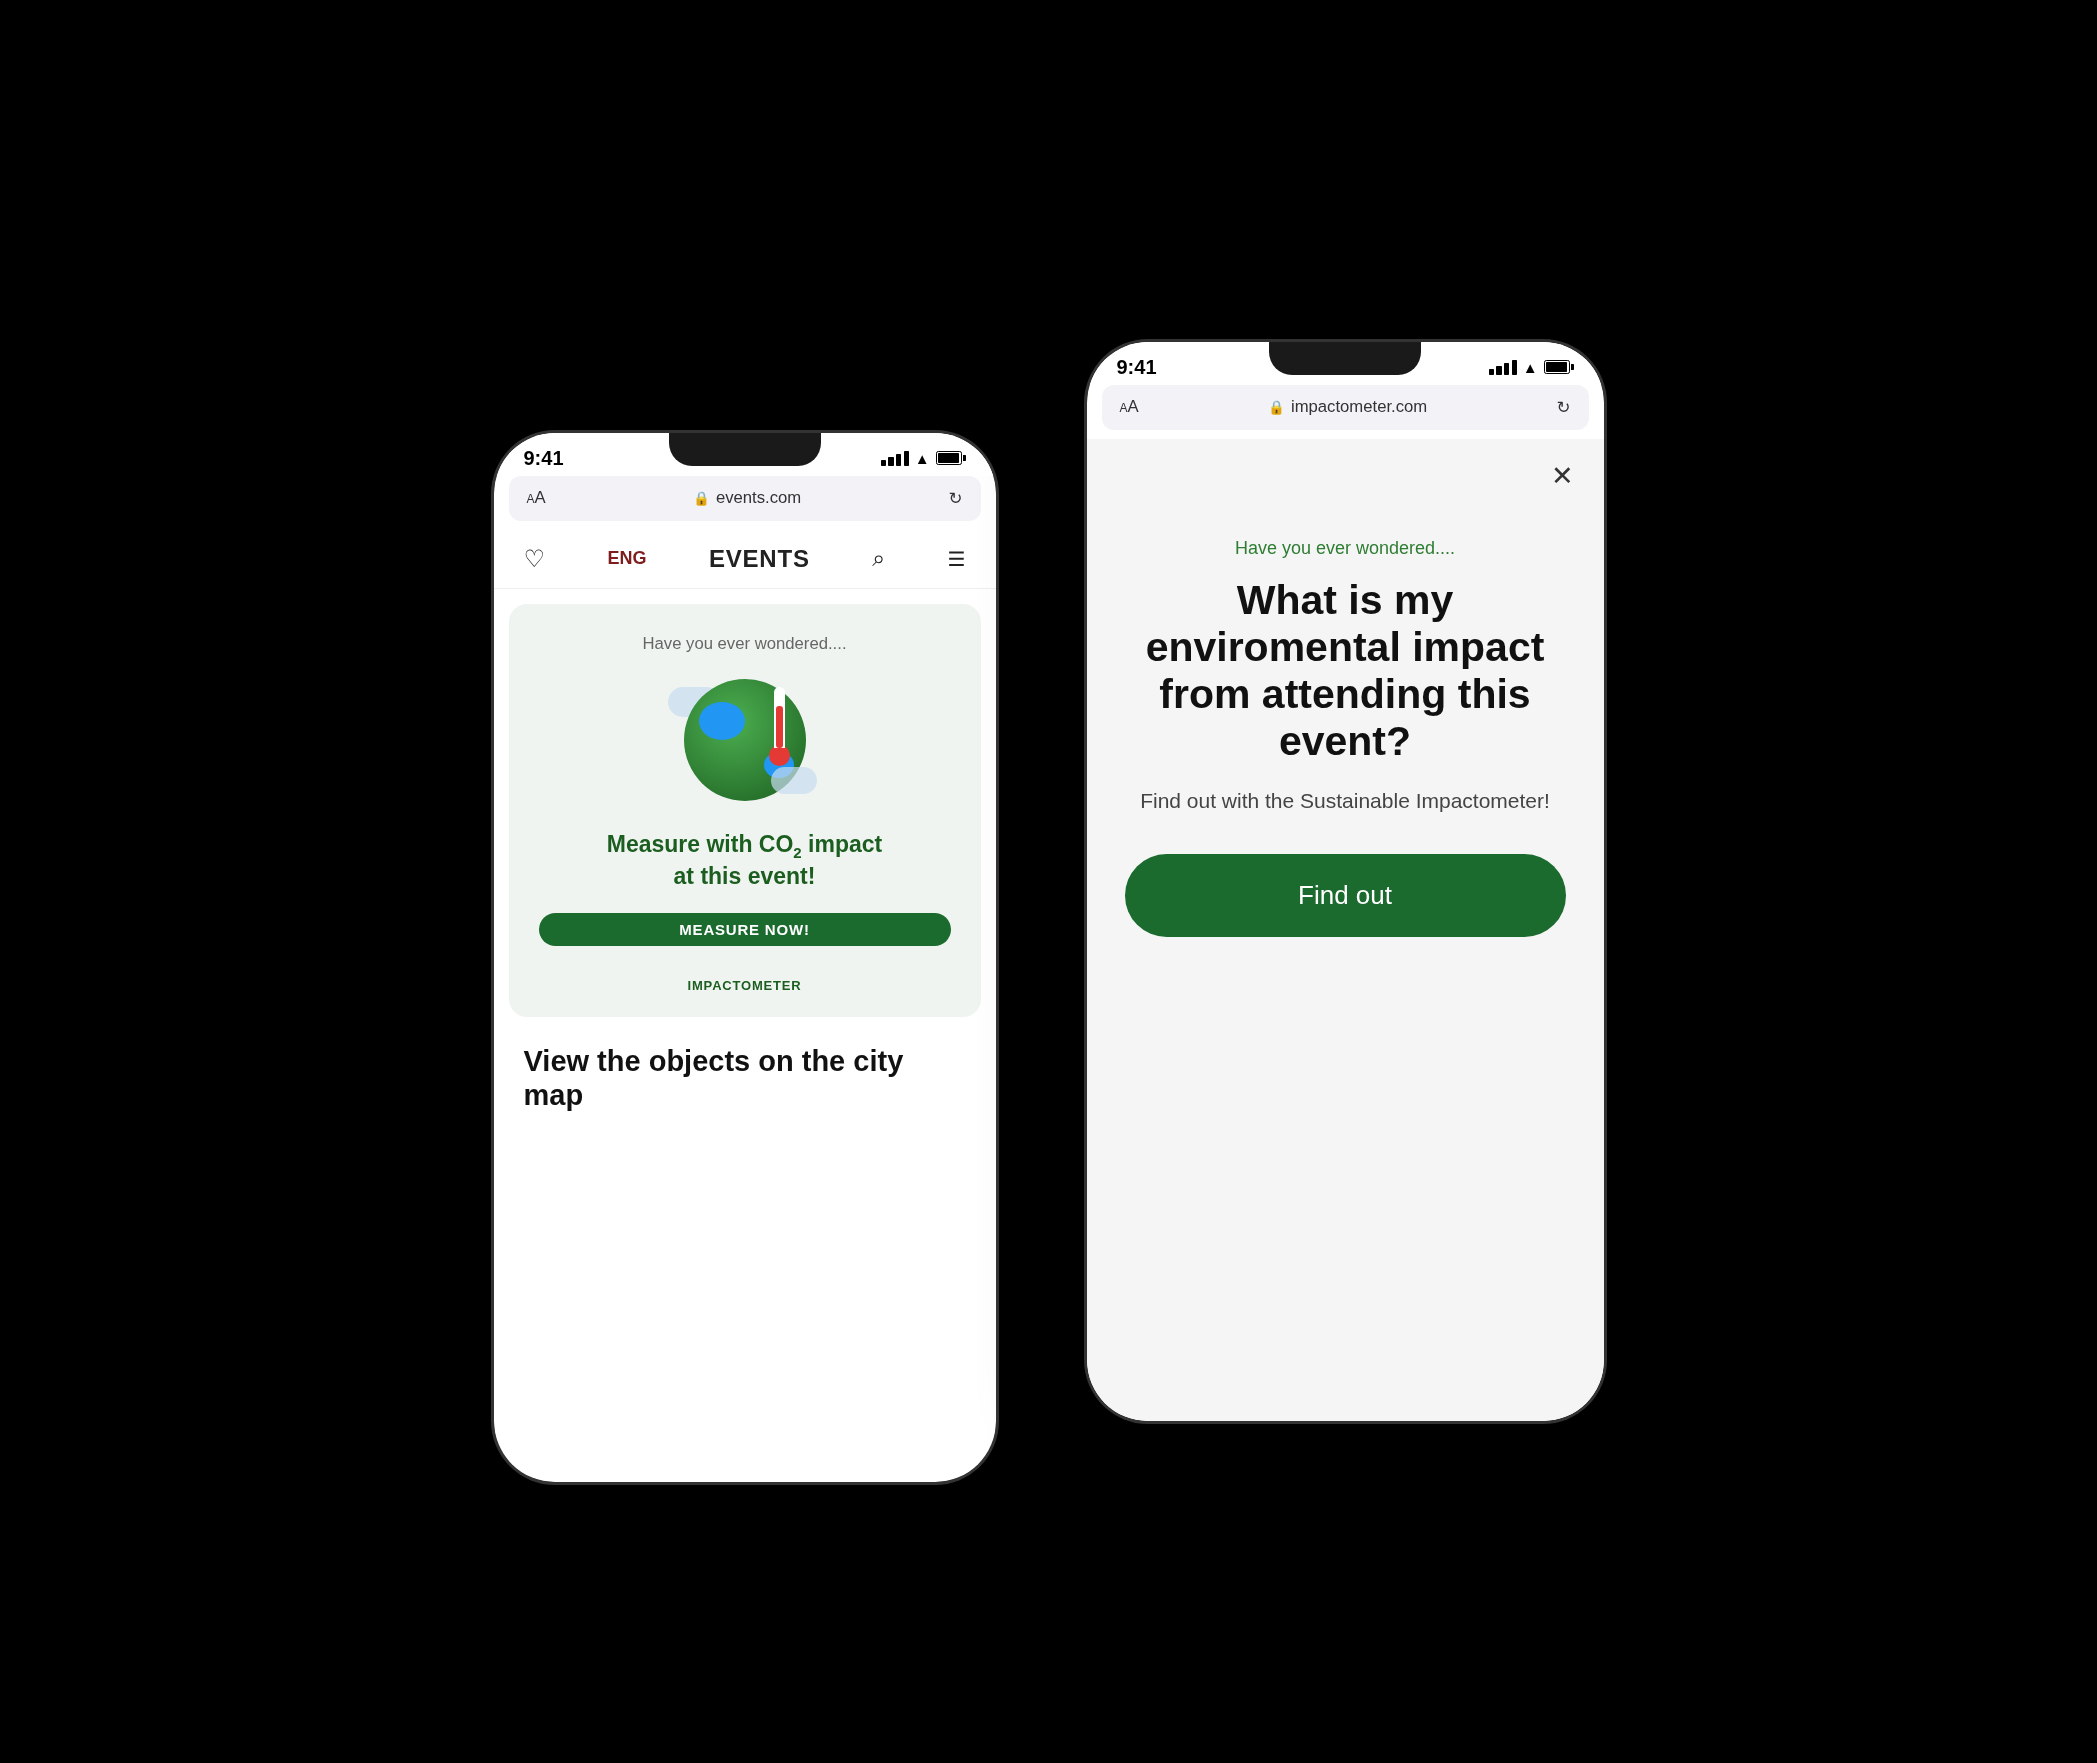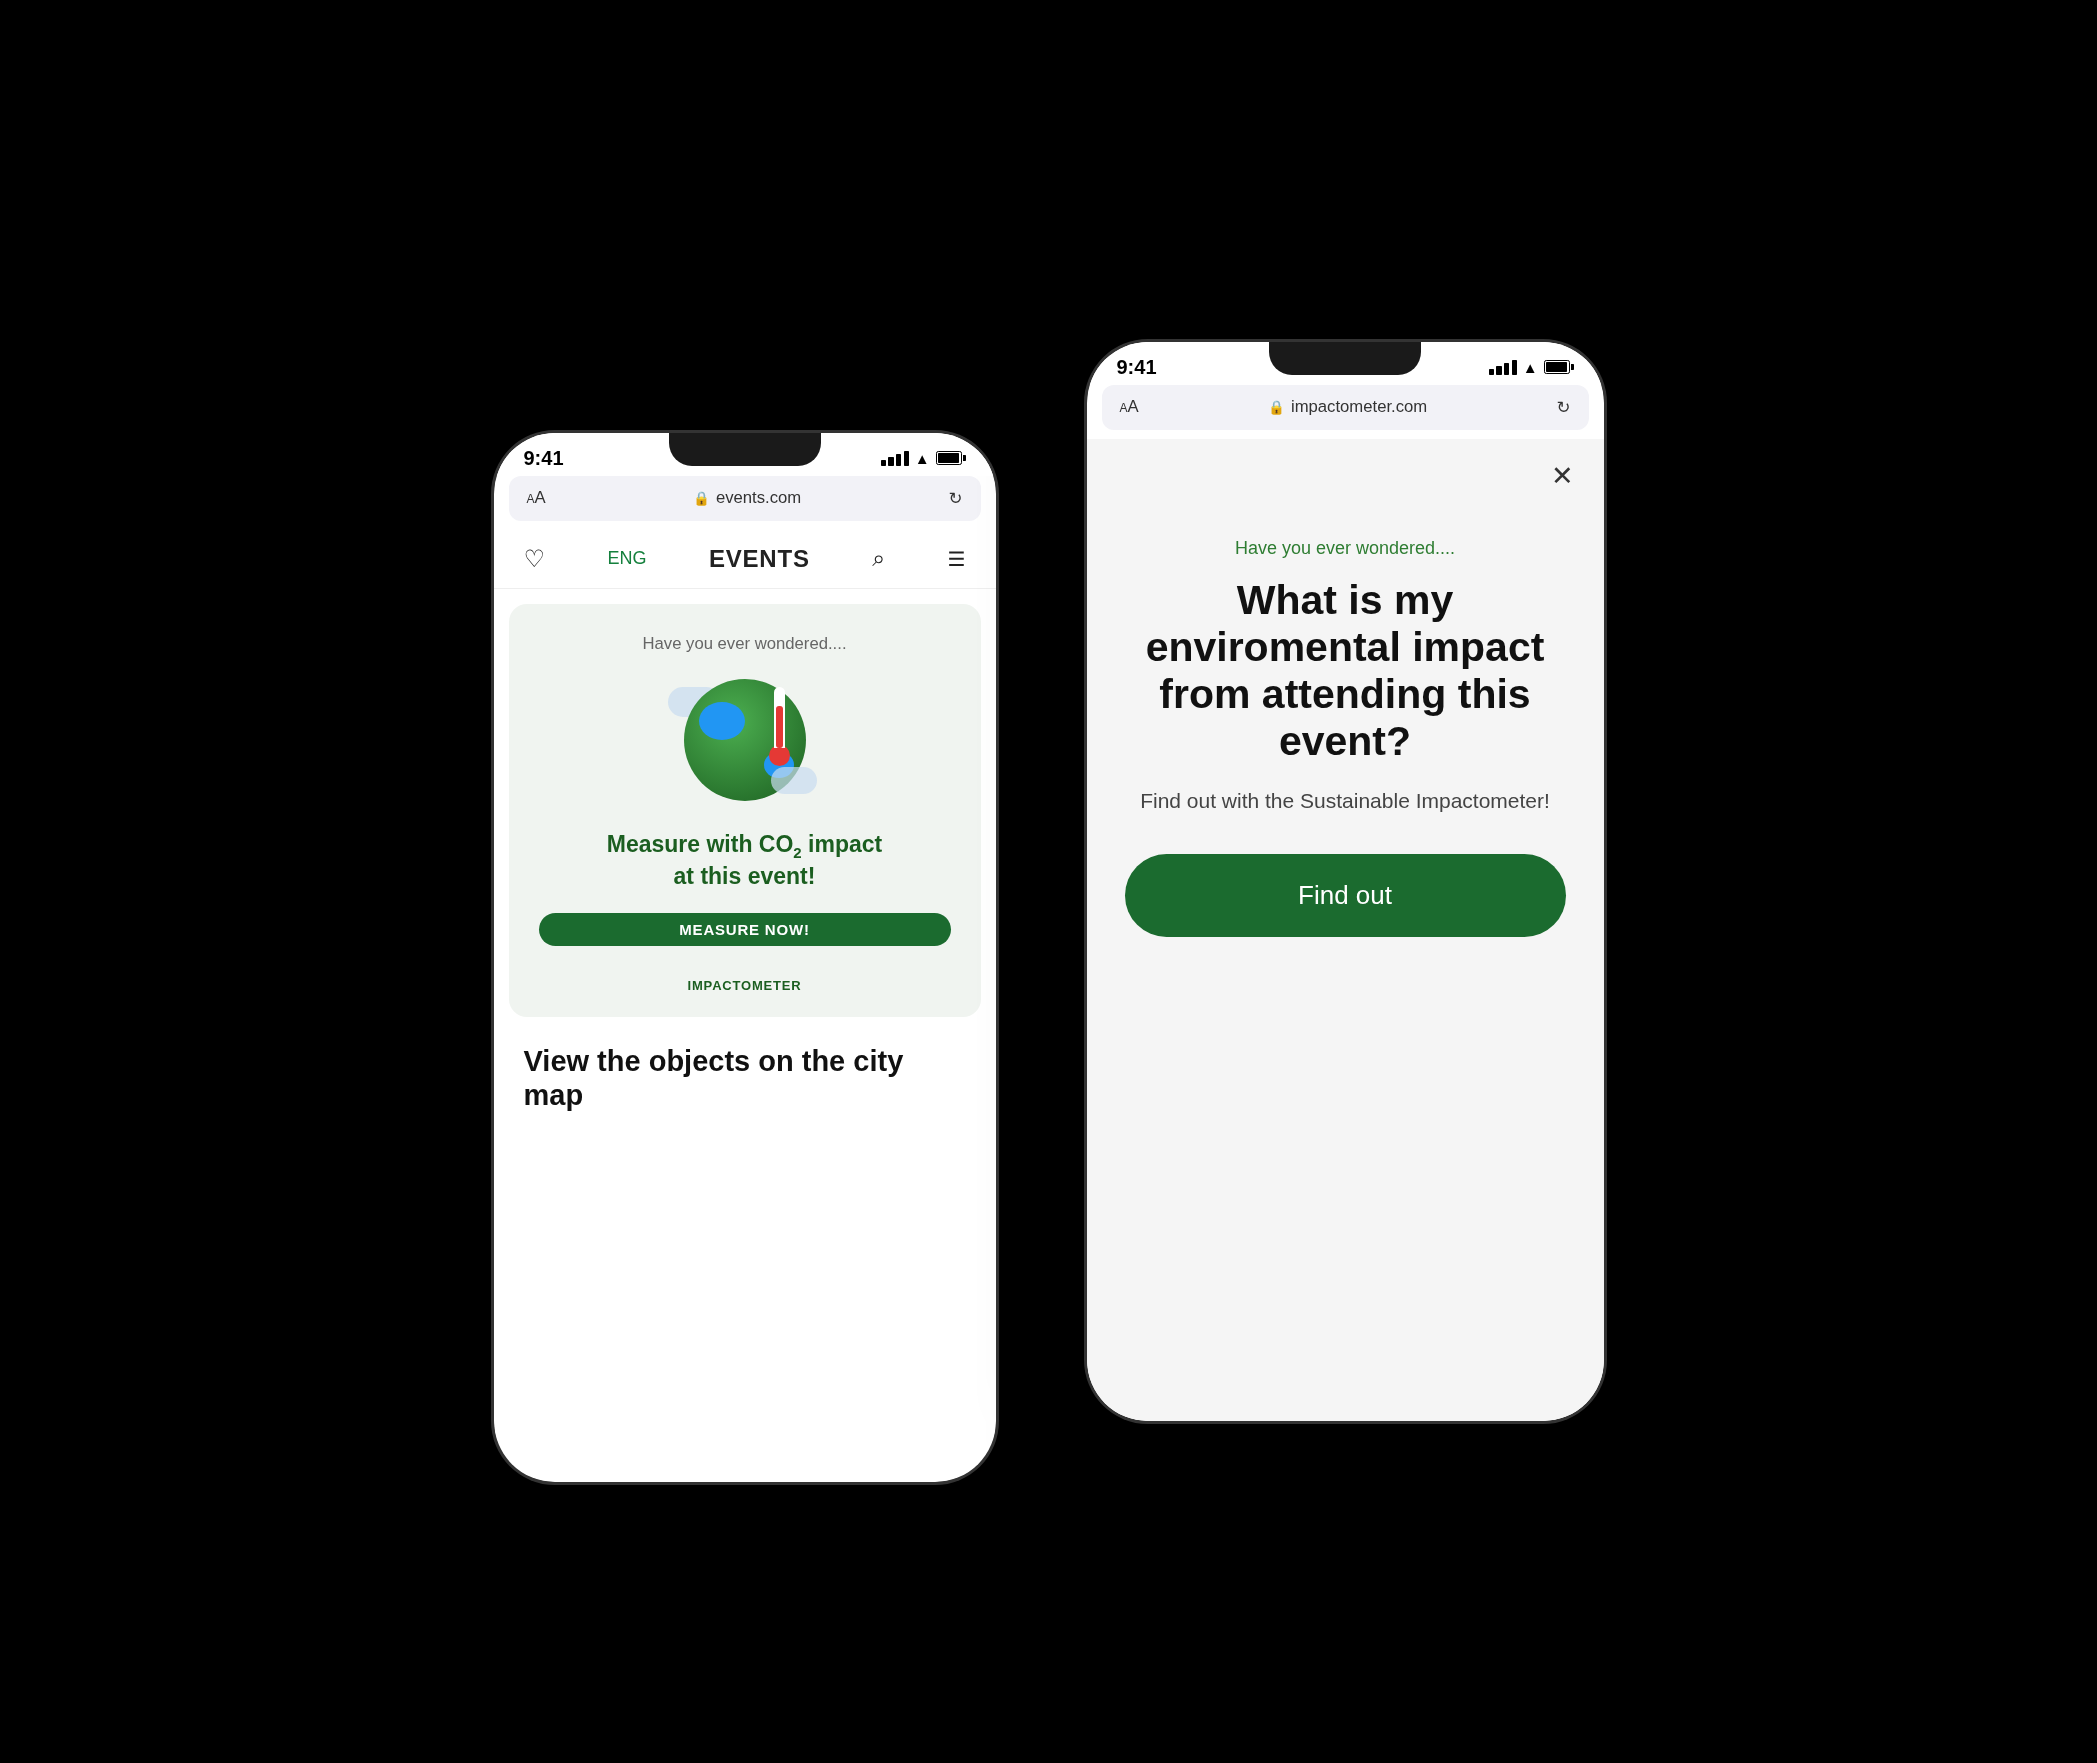--- a/index.html
+++ b/index.html
@@ -134,21 +134,21 @@
     .nav-bar {
       display: flex;
       align-items: center;
       justify-content: space-between;
       padding: 15px 30px;
       background: #fff;
       border-bottom: 0.8px solid #eee;
     }
 
     .nav-heart { font-size: 24px; color: #222; }
-    .nav-lang { font-size: 18px; font-weight: 400; color: #15803d; }
+    .nav-lang { font-size: 18px; font-weight: 700; color: #7f1d1d; }
     .nav-events { font-size: 24px; font-weight: 700; color: #222; letter-spacing: 0.8px; }
     .nav-search { font-size: 23px; color: #222; }
     .nav-menu { font-size: 20px; color: #222; }
 
     
     .banner {
       background: #f0f4f0;
       margin: 15px 15px 0;
       border-radius: 18px;
       padding: 30px 30px 24px;

